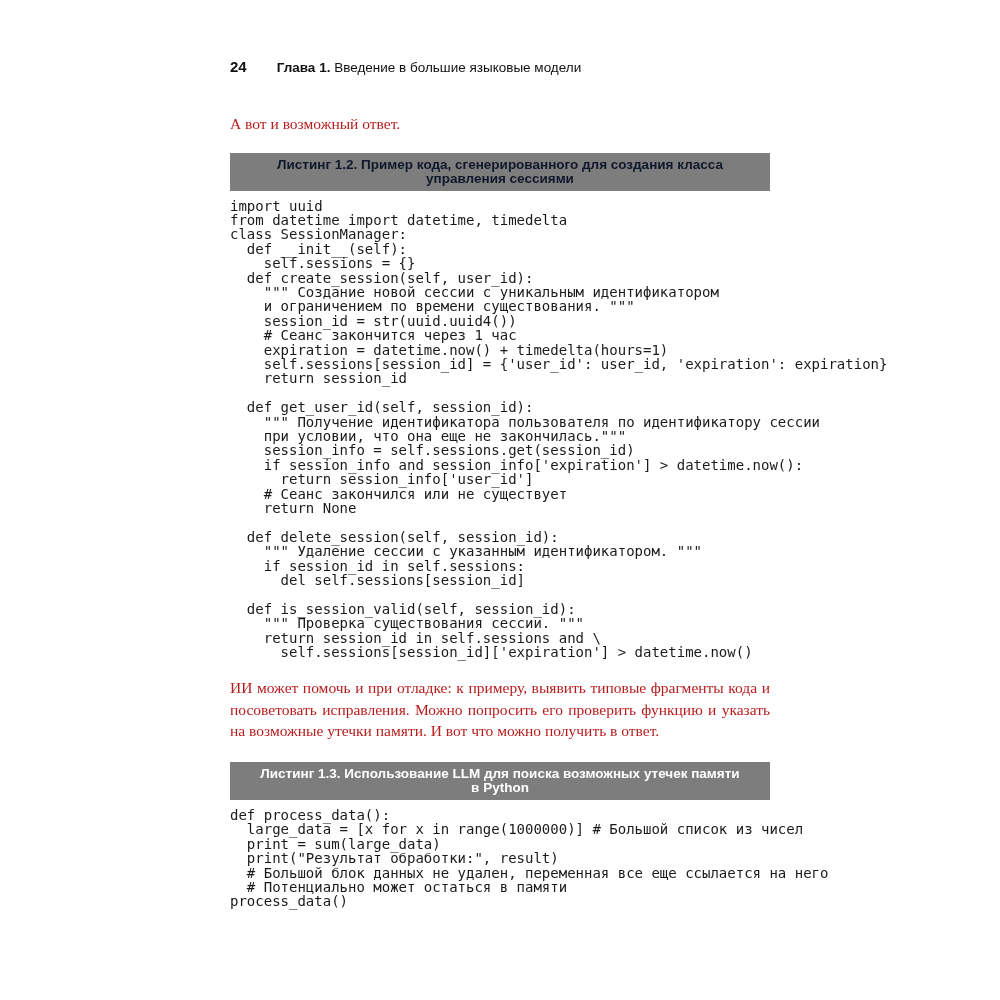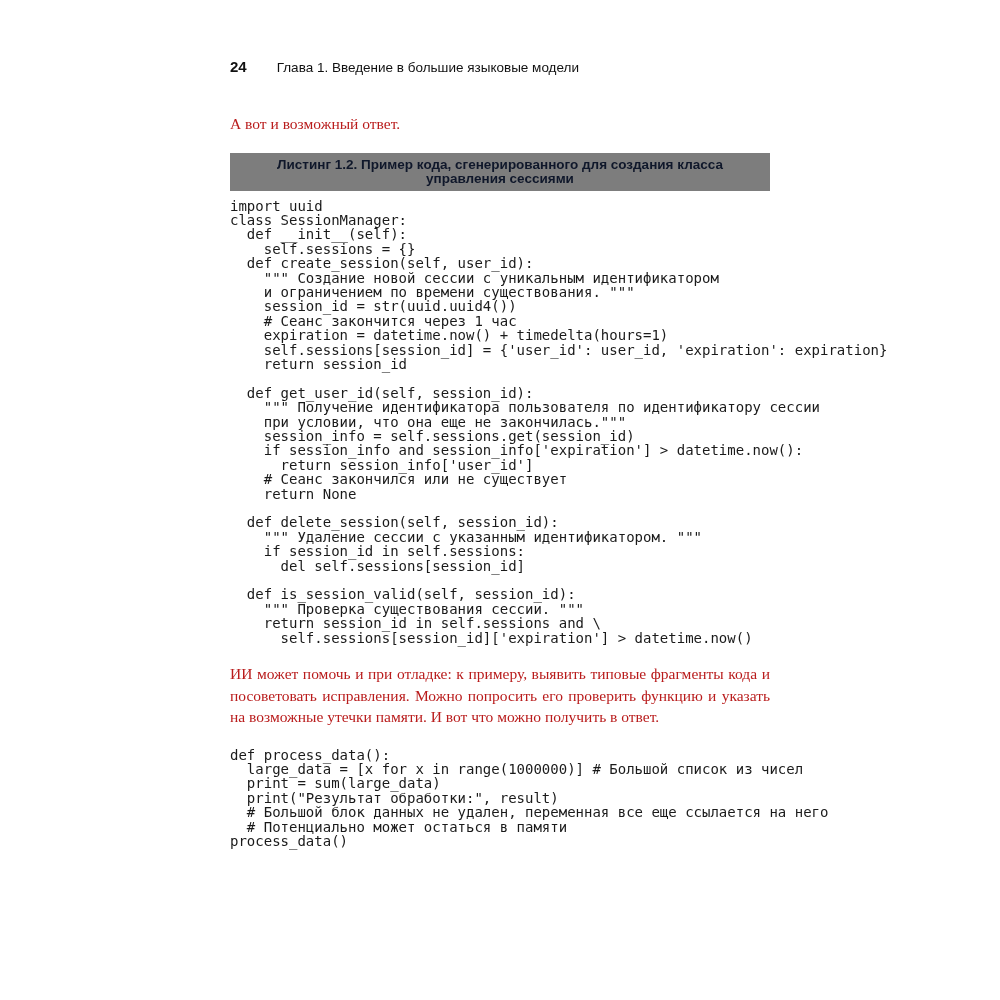--- a/index.html
+++ b/index.html
@@ -27,21 +27,21 @@
     font-family: "Liberation Sans", sans-serif;
     font-size: 13.5px;
     color: #111111;
     white-space: nowrap;
   }
   .page-num {
     font-weight: bold;
     font-size: 15px;
     margin-right: 30px;
   }
-  .chapter b { font-weight: normal; }
+  .chapter b { font-weight: bold; }
   .body-text {
     font-family: "Liberation Serif", serif;
     font-size: 15.5px;
     line-height: 21.5px;
     color: #b91c1c;
     text-align: justify;
   }
   .intro {
     margin-top: 38px;
     margin-bottom: 18px;
@@ -84,20 +84,21 @@
 
     <p class="body-text intro">А вот и возможный ответ.</p>
 
     <div class="listing-header" style="background: rgb(125, 125, 125); color: #0f172a;">
       <div>Листинг 1.2. Пример кода, сгенерированного для создания класса</div>
       <div>управления сессиями</div>
     </div>
 
     <div class="code-block">
         <div class="code-line">import uuid</div>
+        <div class="code-line">from datetime import datetime, timedelta</div>
         <div class="code-line">class SessionManager:</div>
         <div class="code-line">  def __init__(self):</div>
         <div class="code-line">    self.sessions = {}</div>
         <div class="code-line">  def create_session(self, user_id):</div>
         <div class="code-line">    """ Создание новой сессии с уникальным идентификатором</div>
         <div class="code-line">    и ограничением по времени существования. """</div>
         <div class="code-line">    session_id = str(uuid.uuid4())</div>
         <div class="code-line">    # Сеанс закончится через 1 час</div>
         <div class="code-line">    expiration = datetime.now() + timedelta(hours=1)</div>
         <div class="code-line">    self.sessions[session_id] = {'user_id': user_id, 'expiration': expiration}</div>
@@ -118,20 +119,24 @@
         <div class="code-line">      del self.sessions[session_id]</div>
         <div class="code-line"></div>
         <div class="code-line">  def is_session_valid(self, session_id):</div>
         <div class="code-line">    """ Проверка существования сессии. """</div>
         <div class="code-line">    return session_id in self.sessions and \</div>
         <div class="code-line">      self.sessions[session_id]['expiration'] &gt; datetime.now()</div>
       </div>
 
     <p class="body-text mid-paragraph">ИИ может помочь и при отладке: к примеру, выявить типовые фрагменты кода и посоветовать исправления. Можно попросить его проверить функцию и указать на возможные утечки памяти. И вот что можно получить в ответ.</p>
 
+    <div class="listing-header" style="background: rgb(125, 125, 125); color: rgb(255, 255, 255);">
+      <div>Листинг 1.3. Использование LLM для поиска возможных утечек памяти</div>
+      <div>в Python</div>
+    </div>
 
     <div class="code-block">
         <div class="code-line">def process_data():</div>
         <div class="code-line">  large_data = [x for x in range(1000000)] # Большой список из чисел</div>
         <div class="code-line">  print = sum(large_data)</div>
         <div class="code-line">  print("Результат обработки:", result)</div>
         <div class="code-line">  # Большой блок данных не удален, переменная все еще ссылается на него</div>
         <div class="code-line">  # Потенциально может остаться в памяти</div>
         <div class="code-line">process_data()</div>
       </div>

